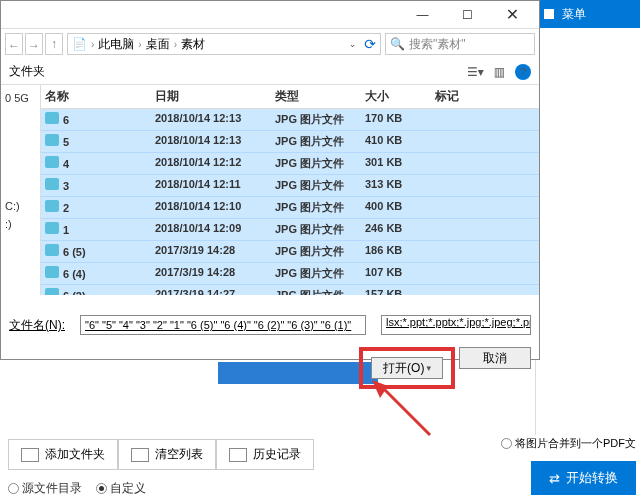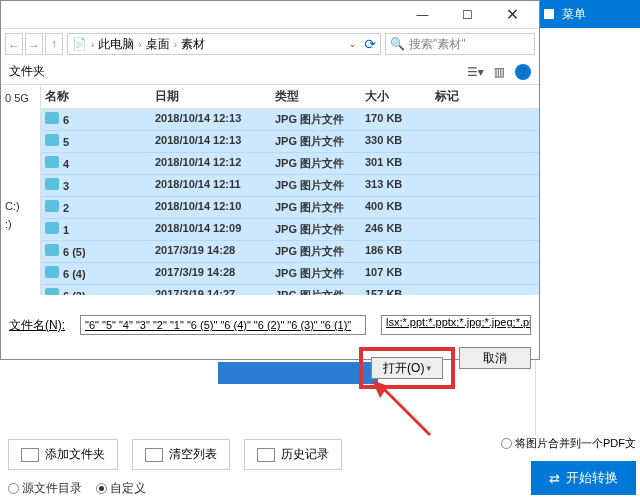--- a/index.html
+++ b/index.html
@@ -37,21 +37,21 @@
 .filename-label { white-space: nowrap; }
 .filename-input { flex: 1; border: 1px solid #888; height: 20px; padding: 0 4px; font-size: 11px; }
 .filetype { border: 1px solid #888; height: 20px; padding: 0 4px; font-size: 11px; width: 150px; overflow: hidden; white-space: nowrap; }
 .btn-row { display: flex; justify-content: flex-end; padding: 6px 8px; gap: 8px; }
 .dlg-btn { width: 72px; height: 22px; border: 1px solid #888; background: #eee; display: flex; align-items: center; justify-content: center; font-size: 12px; }
 .open-btn-group { position: relative; border: 4px solid #d33; padding: 6px 8px; margin-right: -4px; }
 .app-bg { position: absolute; right: 0; top: 0; width: 105px; height: 435px; background: #fff; border-left: 1px solid #ddd; }
 .app-header { height: 28px; background: #0078d7; display: flex; align-items: center; padding: 0 6px; gap: 6px; color: #fff; }
 .menu-sq { width: 14px; height: 14px; border: 2px solid #0078d7; background: #fff; display: inline-block; }
 .bottom { position: absolute; left: 0; bottom: 0; width: 640px; padding: 6px 8px; }
-.bottom-btns { display: flex; gap: 14px; align-items: center; margin-bottom: 10px; }
+.bottom-btns { display: flex; align-items: center; margin-bottom: 10px; }
 .tool-btn { border: 1px solid #ccc; padding: 6px 12px; display: flex; align-items: center; gap: 6px; font-size: 12px; }
 .tool-icon { width: 18px; height: 14px; border: 1px solid #888; display: inline-block; position: relative; }
 .radio-row { display: flex; align-items: center; gap: 14px; font-size: 12px; color: #333; }
 .radio { width: 11px; height: 11px; border: 1px solid #888; border-radius: 50%; display: inline-block; margin-right: 3px; vertical-align: middle; }
 .radio.on::after { content: ""; display: block; width: 5px; height: 5px; background: #333; border-radius: 50%; margin: 2px; }
 .merge-opt { position: absolute; right: 4px; bottom: 52px; font-size: 11px; display: flex; align-items: center; }
 .start-btn { position: absolute; right: 4px; bottom: 8px; background: #0078d7; color: #fff; padding: 8px 18px; display: flex; align-items: center; gap: 6px; font-size: 13px; }
 .blue-btn { position: absolute; left: 218px; top: 362px; width: 160px; height: 22px; background: #2b7cd3; }
 .arrow-annot { position: absolute; left: 370px; top: 380px; width: 70px; height: 60px; pointer-events: none; }
 .arrow-annot svg { width: 100%; height: 100%; }
@@ -131,21 +131,21 @@
             <div class="col-name"><span class="fl-icon"></span>6</div>
             <div class="col-date">2018/10/14 12:13</div>
             <div class="col-type">JPG 图片文件</div>
             <div class="col-size">170 KB</div>
             <div class="col-tag"></div>
           </div>
           <div class="fl-row">
             <div class="col-name"><span class="fl-icon"></span>5</div>
             <div class="col-date">2018/10/14 12:13</div>
             <div class="col-type">JPG 图片文件</div>
-            <div class="col-size">330 KB</div>
+            <div class="col-size">410 KB</div>
             <div class="col-tag"></div>
           </div>
           <div class="fl-row">
             <div class="col-name"><span class="fl-icon"></span>4</div>
             <div class="col-date">2018/10/14 12:12</div>
             <div class="col-type">JPG 图片文件</div>
             <div class="col-size">301 KB</div>
             <div class="col-tag"></div>
           </div>
           <div class="fl-row">

